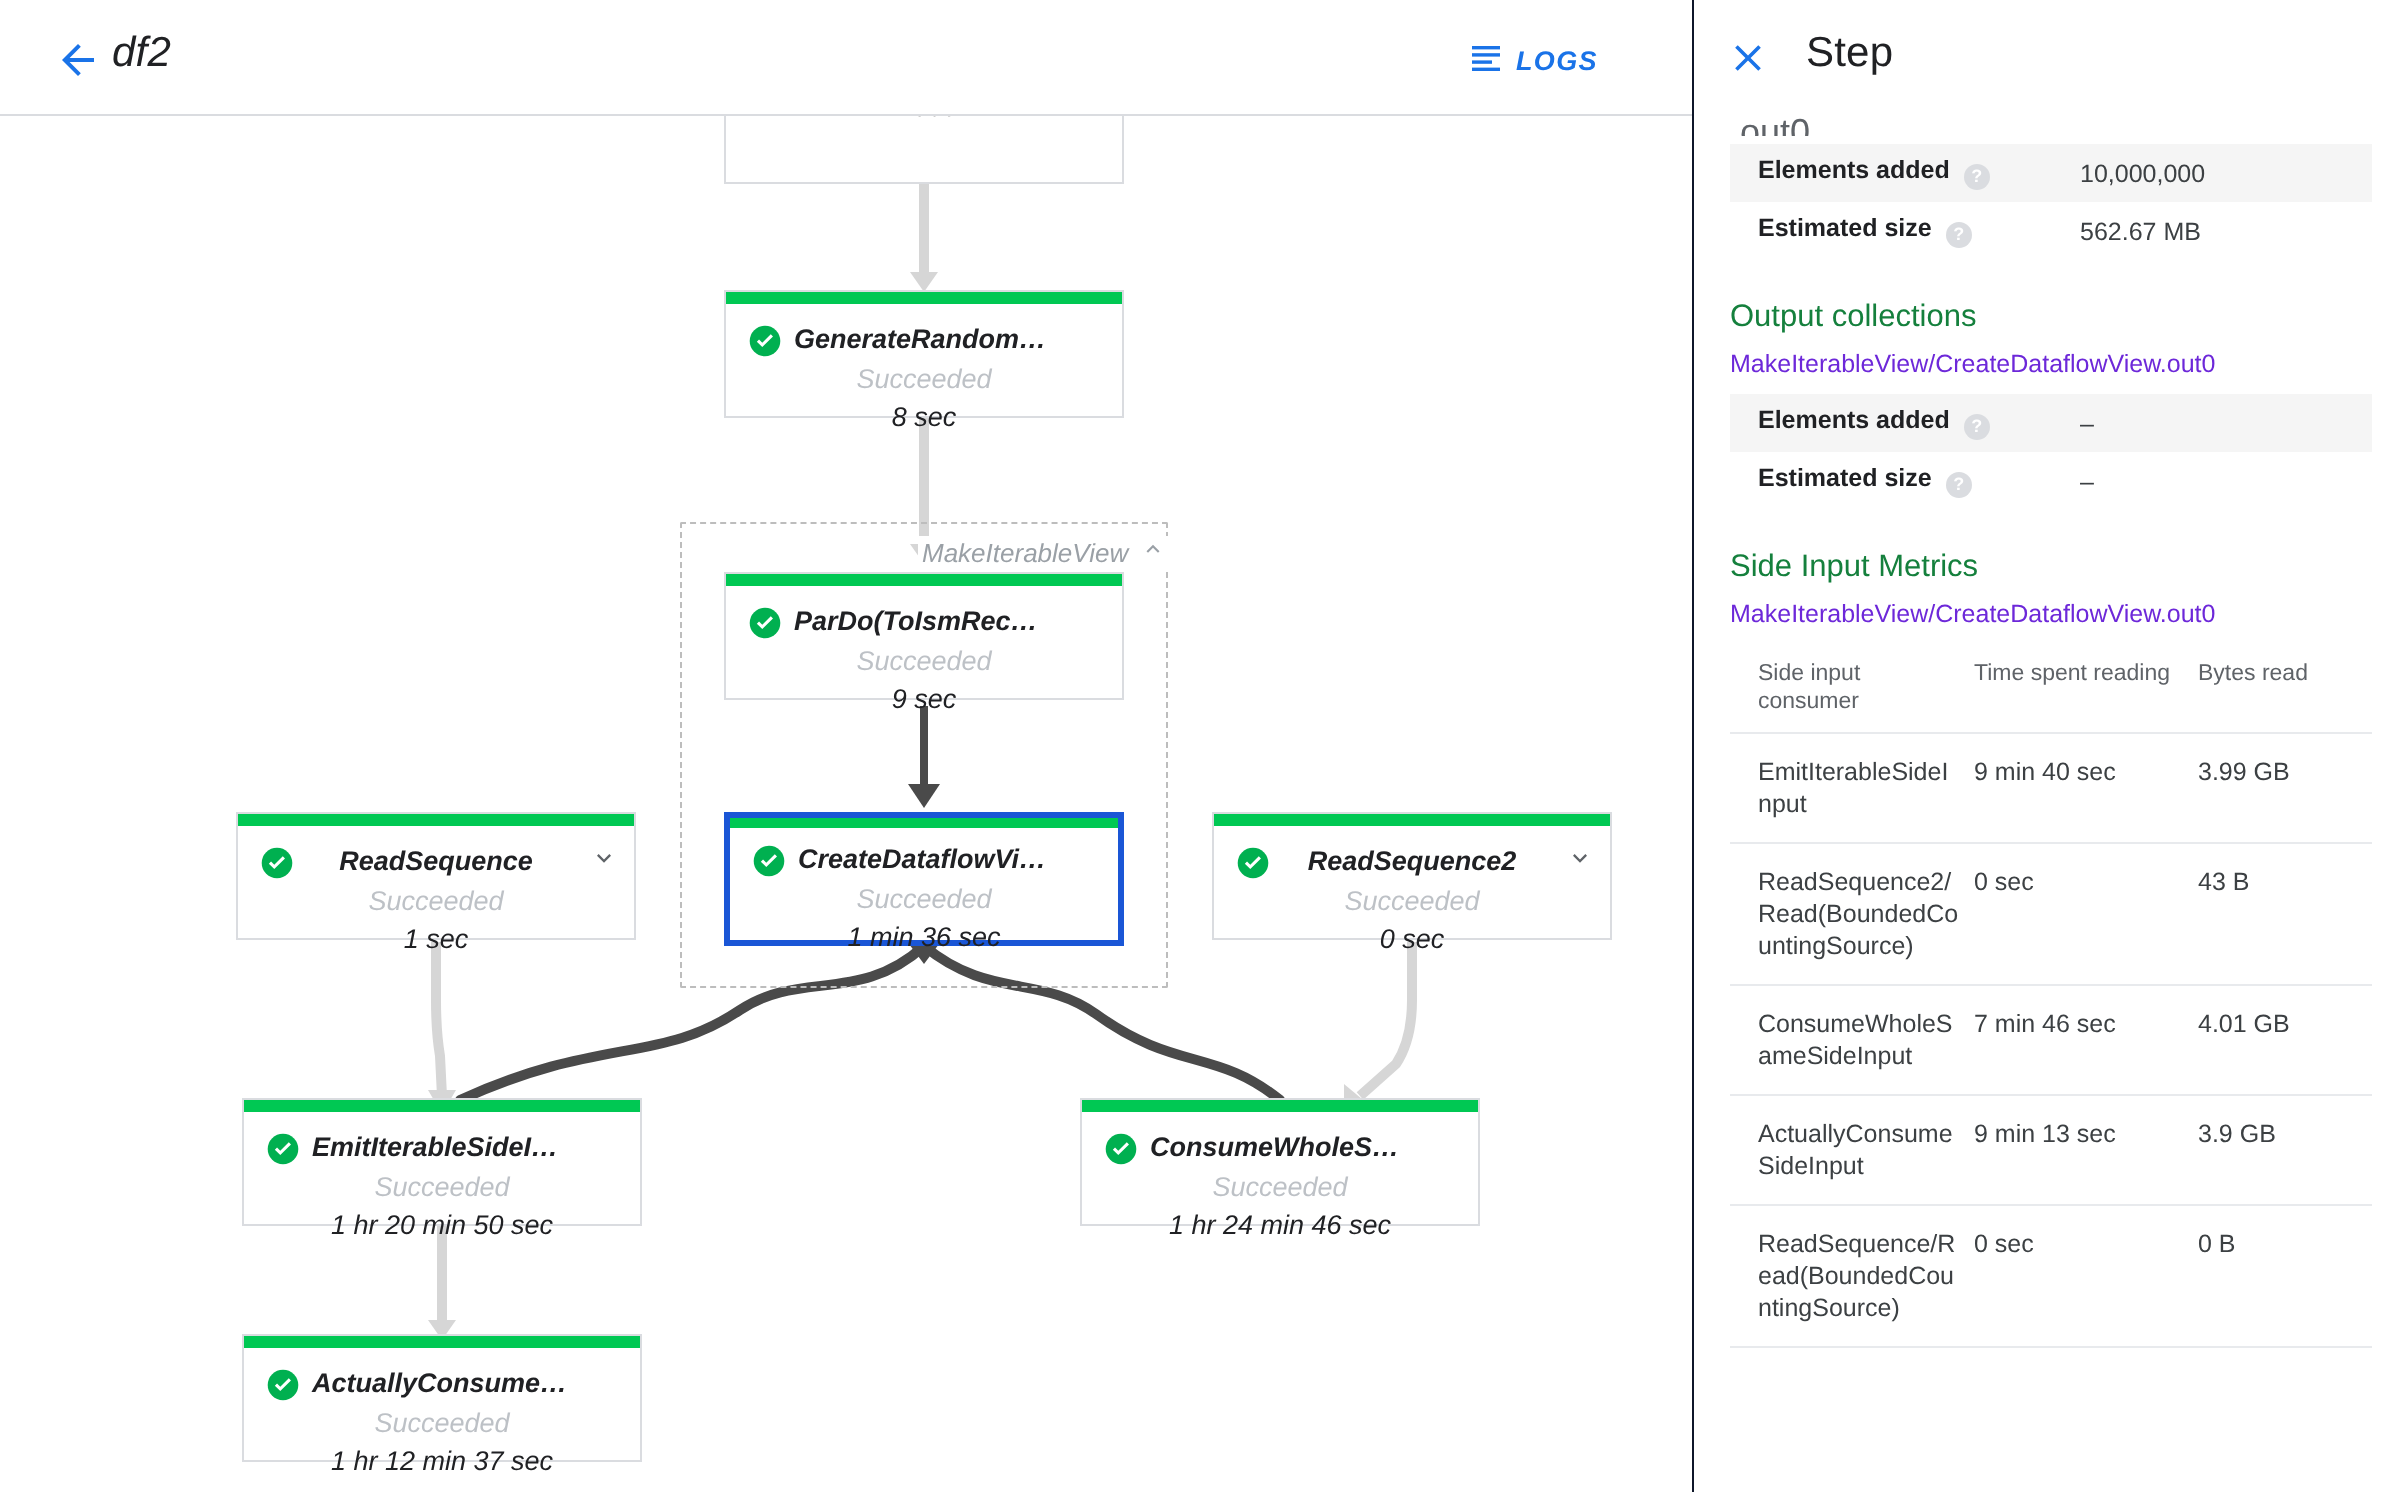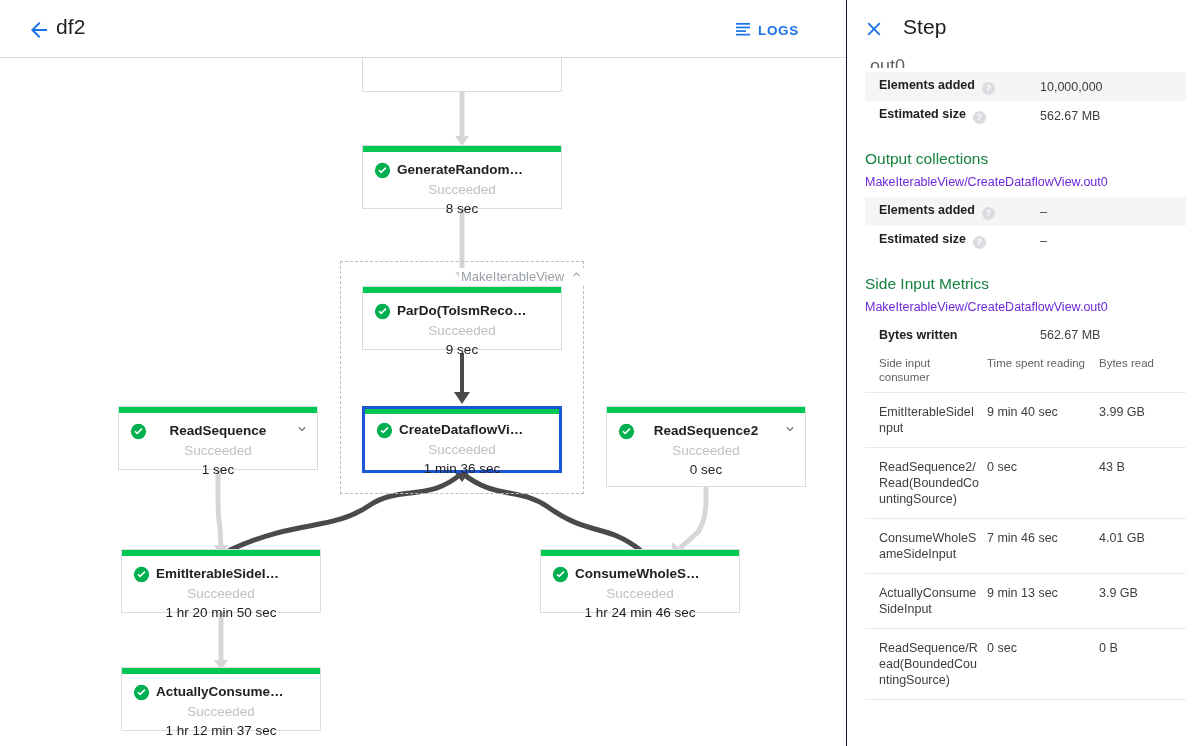--- a/index.html
+++ b/index.html
@@ -14,20 +14,21 @@
   }
 
   #app { position: relative; width: 1203px; height: 746px; }
 
   
   #left-pane {
     position: absolute; left: 0; top: 0;
     width: 846px; height: 746px;
     background: #fff;
     overflow: hidden;
+    font-style: italic;
   }
 
   #left-header {
     position: absolute; left: 0; top: 0;
     width: 846px; height: 58px;
     background: #fff;
     border-bottom: 1px solid #dadce0;
   }
 
   #back-button {
@@ -335,21 +336,21 @@
         <div class="nlabel">ReadSequence</div>
         <div class="nstatus">Succeeded</div>
         <div class="ntime">1 sec</div>
         <div class="expander">
           <svg width="14" height="14" viewBox="0 0 24 24">
               <path d="M7.4 8.6 12 13.2l4.6-4.6L18 10l-6 6-6-6z" fill="#5f6368"></path>
             </svg>
         </div>
       </div>
 
-      <div class="node" style="left:606px; top:348px; width:200px; height:81px;">
+      <div class="node" style="left:606px; top:348px; width:200px; height:64px;">
         <div class="topbar"></div>
         <div class="status-icon">
           <svg width="17" height="17" viewBox="0 0 20 20">
               <circle cx="10" cy="10" r="9" fill="#00b050"></circle>
               <path d="M8.4 13.6 5.2 10.4l1.3-1.3 1.9 1.9 5-5 1.3 1.3z" fill="#fff"></path>
             </svg>
         </div>
         <div class="nlabel">ReadSequence2</div>
         <div class="nstatus">Succeeded</div>
         <div class="ntime">0 sec</div>
@@ -444,24 +445,20 @@
           <td class="v">–</td>
         </tr>
       </tbody>
         </table>
 
       <div class="section-title">Side Input Metrics</div>
       <div class="section-sub">MakeIterableView/CreateDataflowView.out0</div>
 
       <table class="metric-table">
         <tbody>
-        <tr>
-          <td class="k">Bytes written</td>
-          <td class="v">562.67 MB</td>
-        </tr>
       </tbody>
         </table>
 
 
       <table class="si-table">
         <thead>
           <tr>
             <th class="c1">Side input consumer</th>
             <th class="c2">Time spent reading</th>
             <th class="c3">Bytes read</th>

